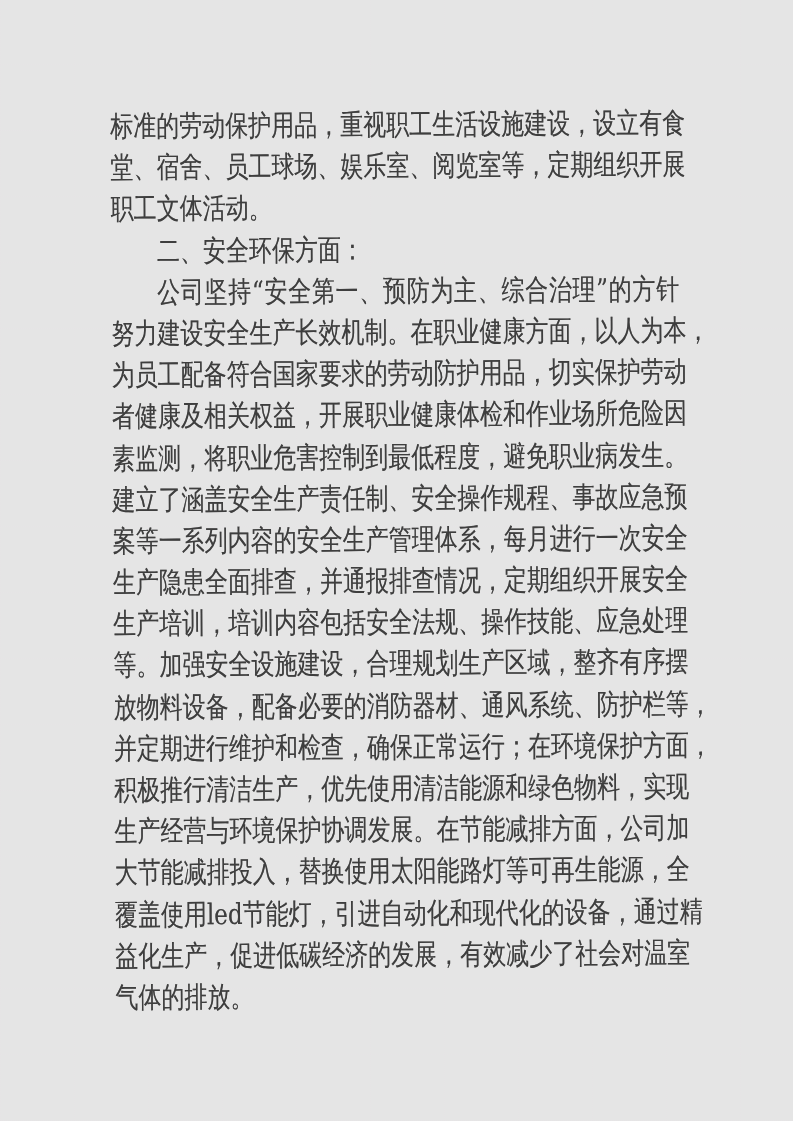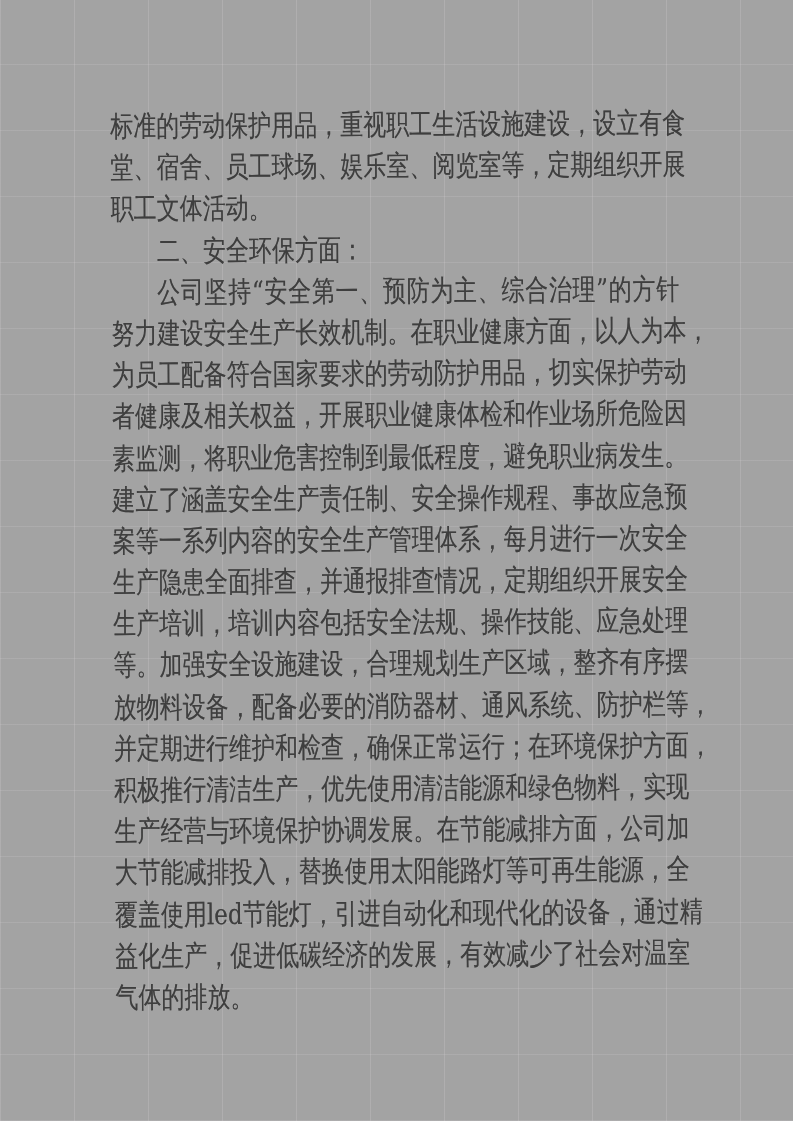--- a/index.html
+++ b/index.html
@@ -7,21 +7,21 @@
     padding: 0;
     width: 793px;
     height: 1121px;
     overflow: hidden;
     background: #fbfbfb;
     font-family: "DejaVu Serif", "Liberation Serif", serif;
   }
   .paper {
     position: absolute;
     inset: 0;
-    background: #a3a3a3;
+    background: #e5e5e5;
   }
   
   .scan-artifacts {
     position: absolute;
     inset: 0;
     background-image:
       repeating-linear-gradient(90deg, rgba(232,226,230,0.18) 0 1px, transparent 1px 74px),
       repeating-linear-gradient(0deg, rgba(232,226,230,0.14) 0 1px, transparent 1px 66px);
     pointer-events: none;
   }

